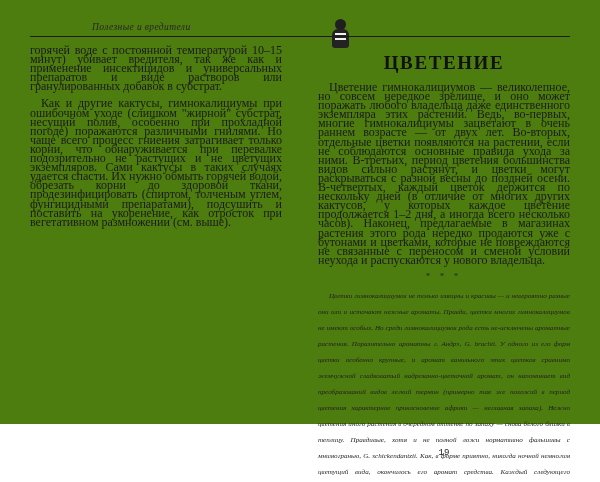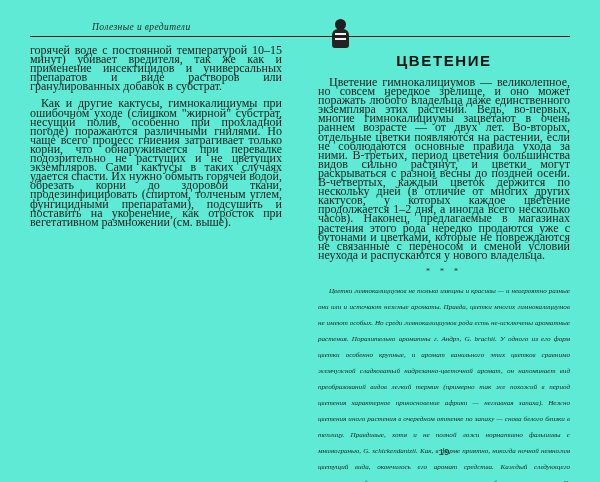--- a/index.html
+++ b/index.html
@@ -10,22 +10,22 @@
     width: 600px;
     height: 482px;
     background: #ffffff;
     font-family: "Liberation Serif", serif;
     color: #1a1a1a;
     overflow: hidden;
   }
   .page {
     position: relative;
     width: 600px;
-    height: 482px;
-    background: #5eead4;
+    height: 424px;
+    background: #4d7c0f;
   }
   
   .header {
     position: absolute;
     top: 20px;
     left: 30px;
     width: 540px;
     height: 34px;
   }
   .header-title {
@@ -110,22 +110,22 @@
     line-height: 9.1px;
     text-align: justify;
     color: #1b1b1b;
     margin: 0 0 0 0;
     hyphens: auto;
   }
   .body-text.indent {
     text-indent: 11px;
   }
   .chapter-title {
-    font-family: Liberation Sans, sans-serif;
-    font-size: 15px;
+    font-family: Liberation Serif, serif;
+    font-size: 19px;
     letter-spacing: 1.6px;
     text-align: center;
     color: #111;
     margin: 6px 0 9px 0;
   }
   .ital-block {
     font-family: "Liberation Serif", serif;
     font-style: italic;
     font-size: 7.1px;
     line-height: 16px;

